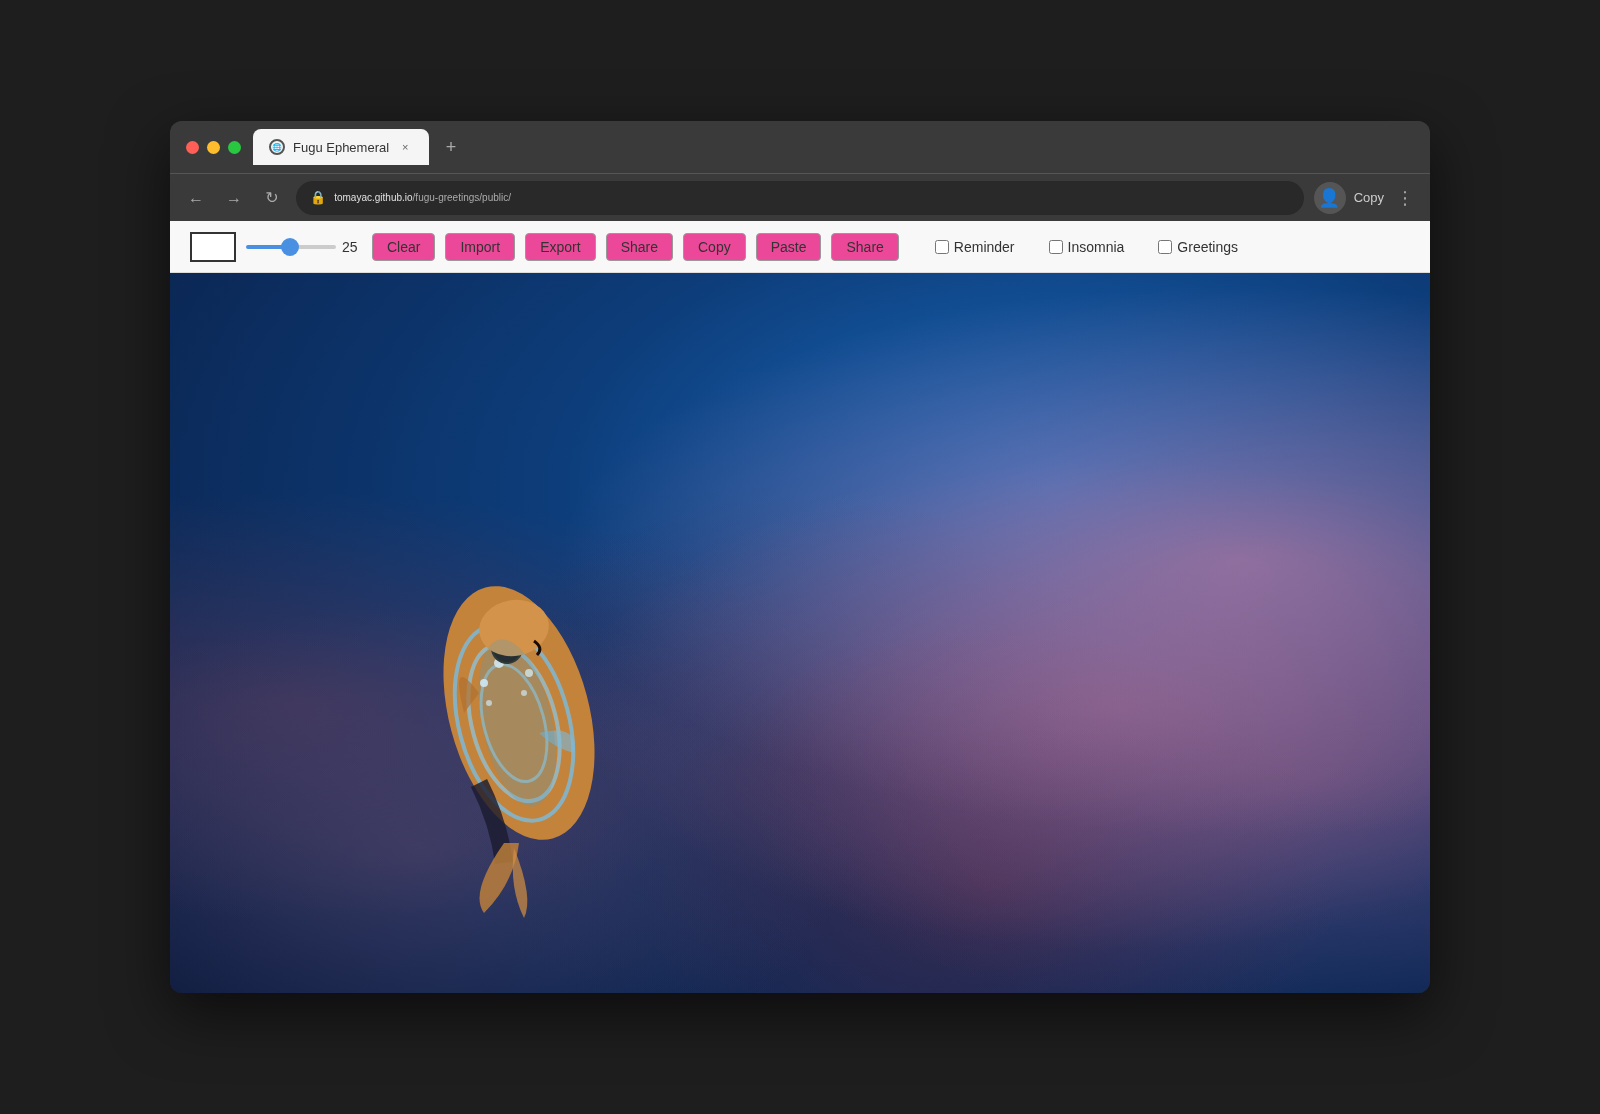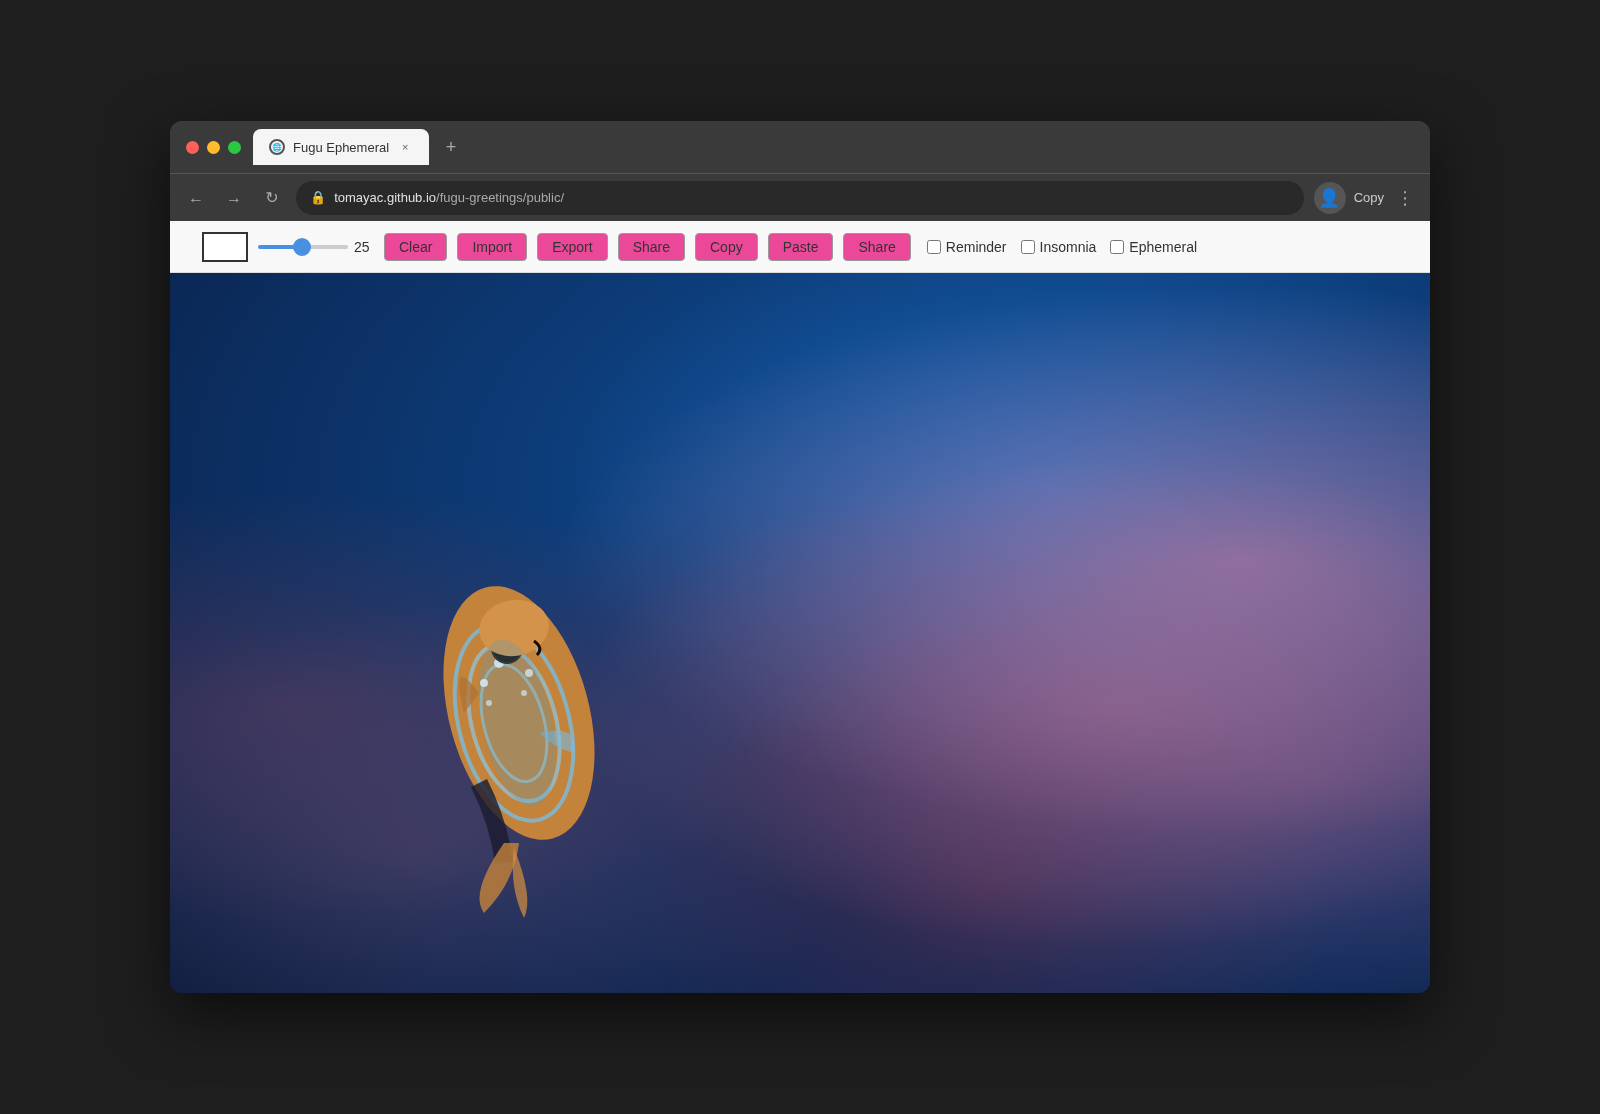--- a/index.html
+++ b/index.html
@@ -139,21 +139,21 @@
       color: #e0e0e0;
     }
 
     .address-lock {
       color: #aaa;
       font-size: 13px;
     }
 
     .address-url {
       flex: 1;
-      font-size: 13px;
+      font-size: 10px;
     }
 
     .address-url .path-highlight {
       color: #aaa;
     }
 
     .profile-area {
       display: flex;
       align-items: center;
       gap: 8px;
@@ -183,21 +183,21 @@
       cursor: pointer;
       padding: 4px;
     }
 
     
     .toolbar {
       background: #f8f8f8;
       height: 52px;
       display: flex;
       align-items: center;
-      padding: 0 32px;
+      padding: 0 20px;
       gap: 10px;
       border-bottom: 1px solid #ddd;
     }
 
     .color-swatch {
       width: 46px;
       height: 30px;
       border: 2px solid #333;
       background: white;
       cursor: pointer;
@@ -254,20 +254,21 @@
       margin-left: 6px;
     }
 
     .checkbox-item {
       display: flex;
       align-items: center;
       gap: 5px;
       font-size: 14px;
       color: #333;
       cursor: pointer;
+      margin-left: 20px;
     }
 
     .checkbox-item input[type="checkbox"] {
       width: 14px;
       height: 14px;
       cursor: pointer;
     }
 
     
     .canvas-area {
@@ -363,21 +364,21 @@
       <label class="checkbox-item">
         <input type="checkbox" style="">
         <span>Reminder</span>
       </label>
       <label class="checkbox-item">
         <input type="checkbox" style="">
         <span>Insomnia</span>
       </label>
       <label class="checkbox-item">
         <input type="checkbox" style="">
-        <span>Ephemeral</span>
+        <span>Greetings</span>
       </label>
     </div>
   </div>
 
   <div class="canvas-area">
     <div class="fish-scene">
       <div class="coral-bg"></div>
 
       <svg class="fish-svg" viewBox="0 0 320 480" xmlns="http://www.w3.org/2000/svg">
 

